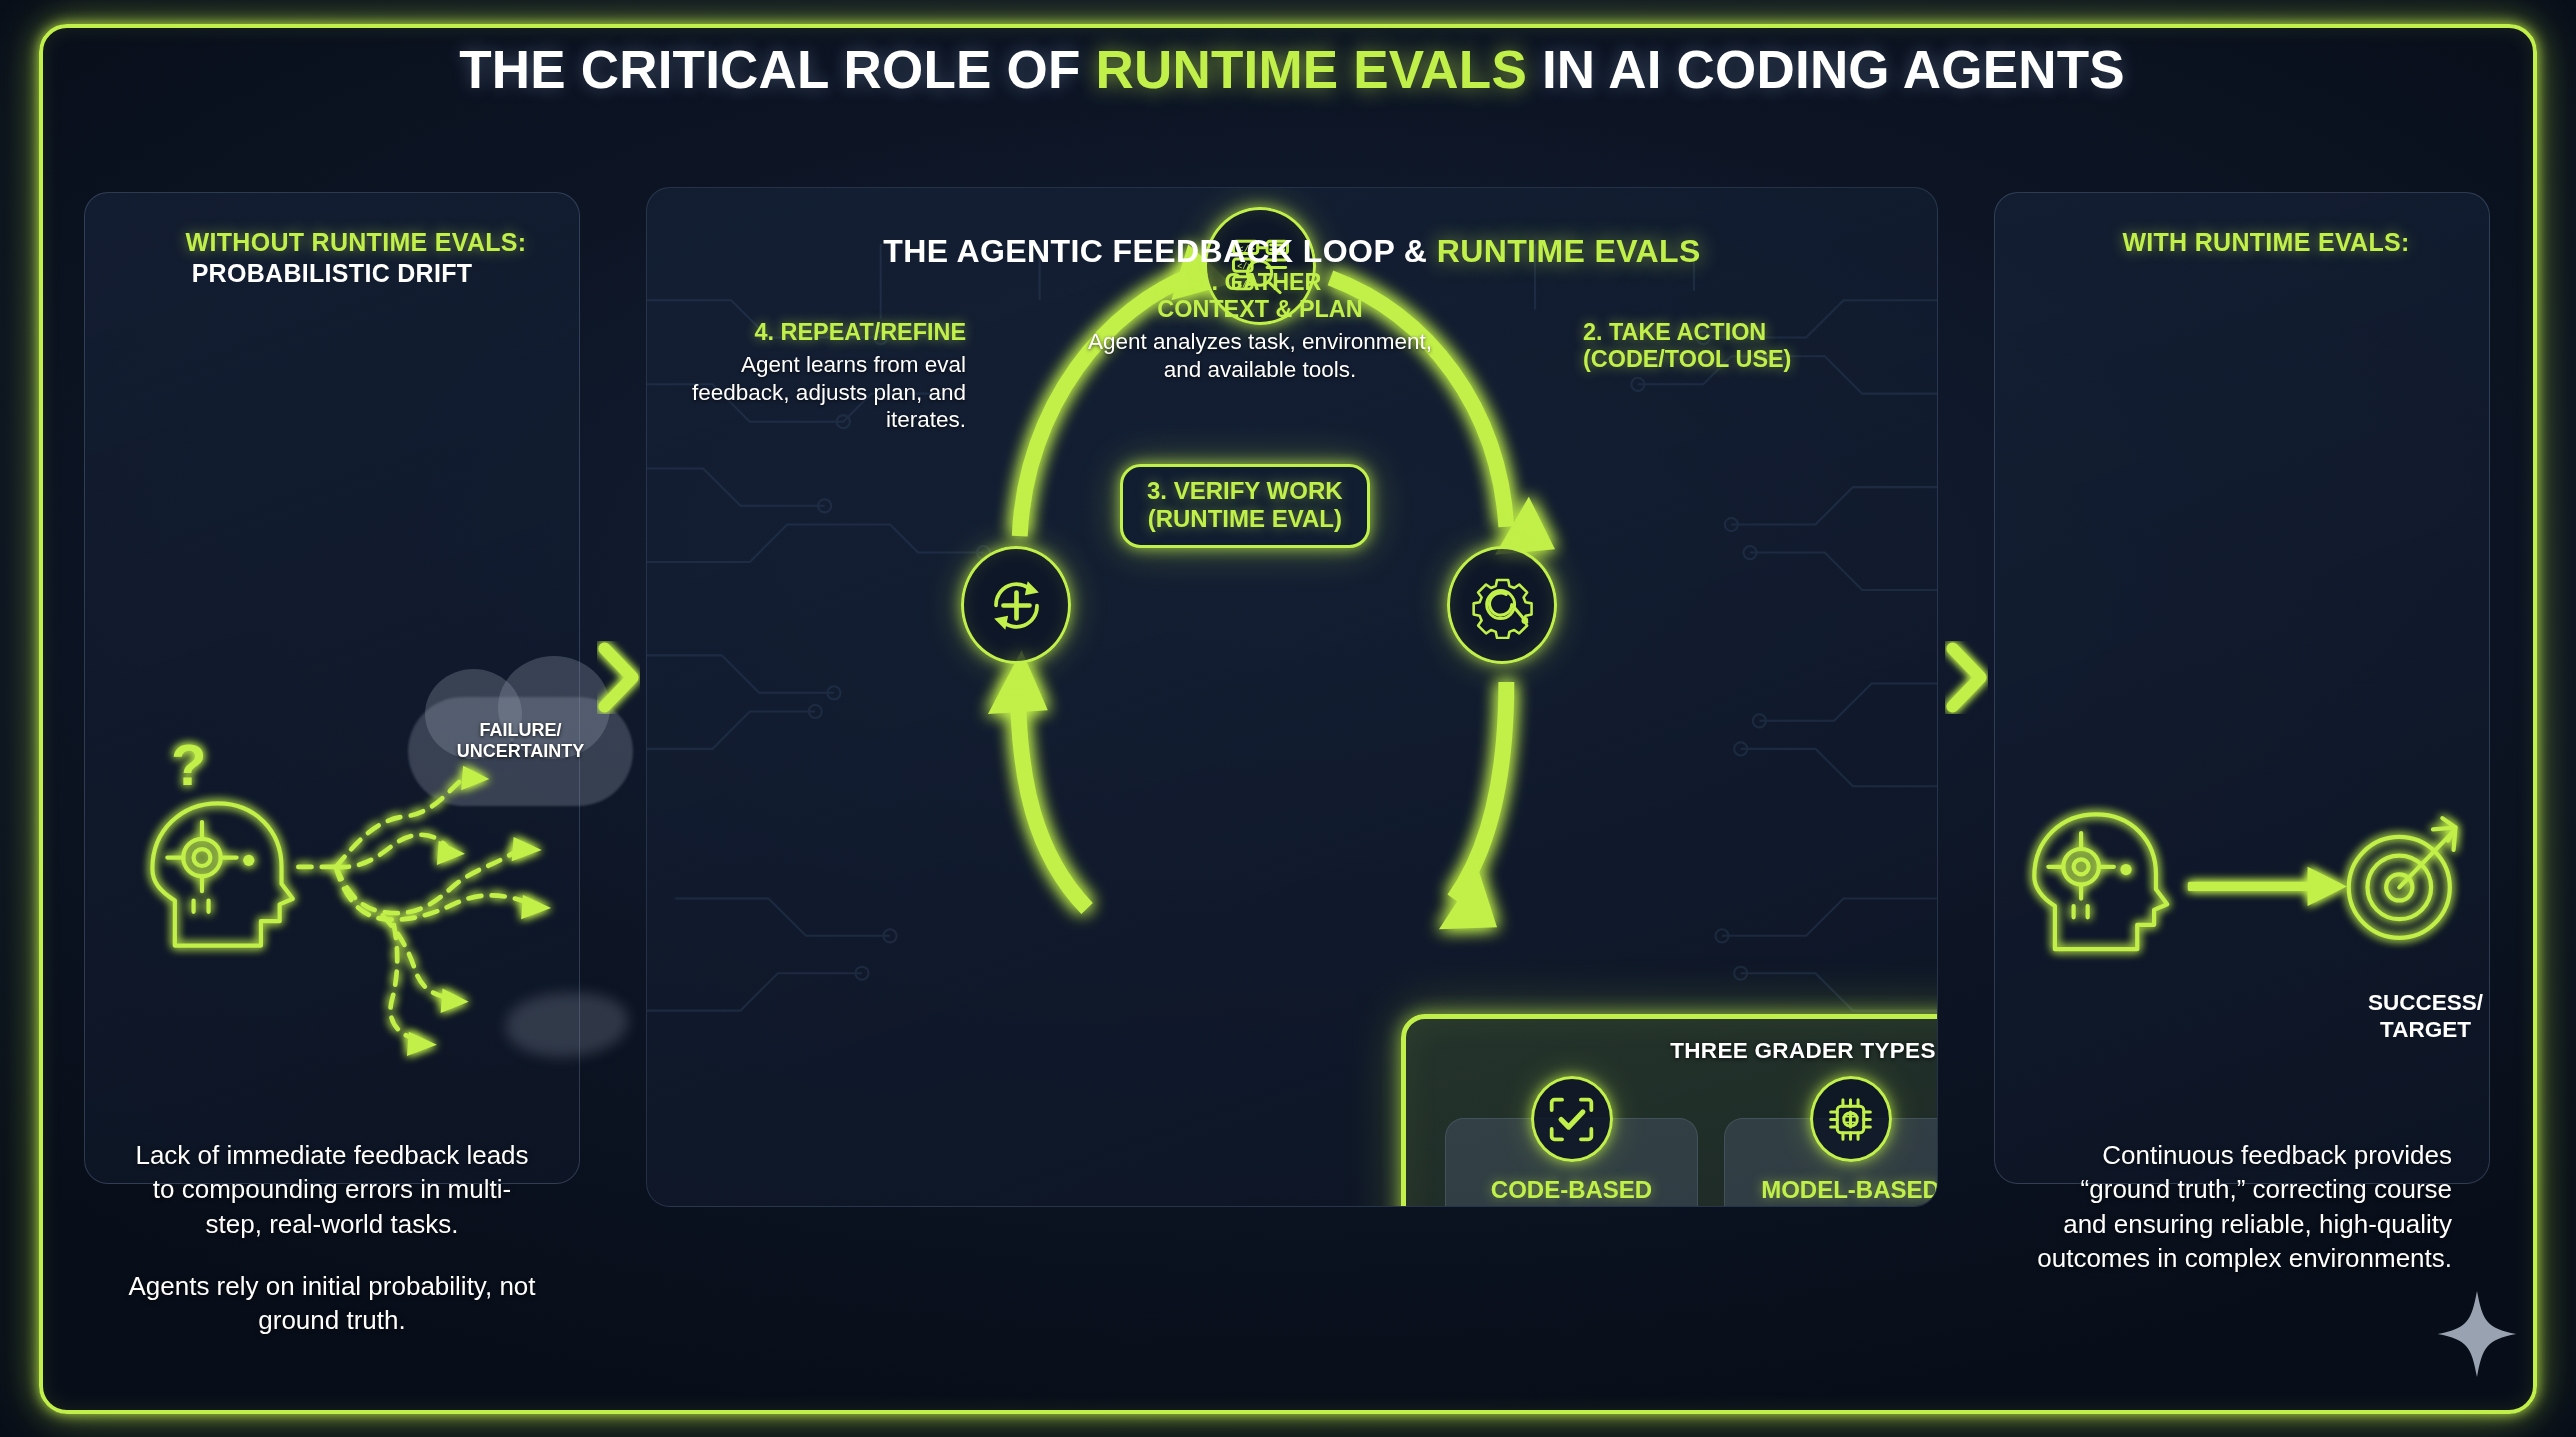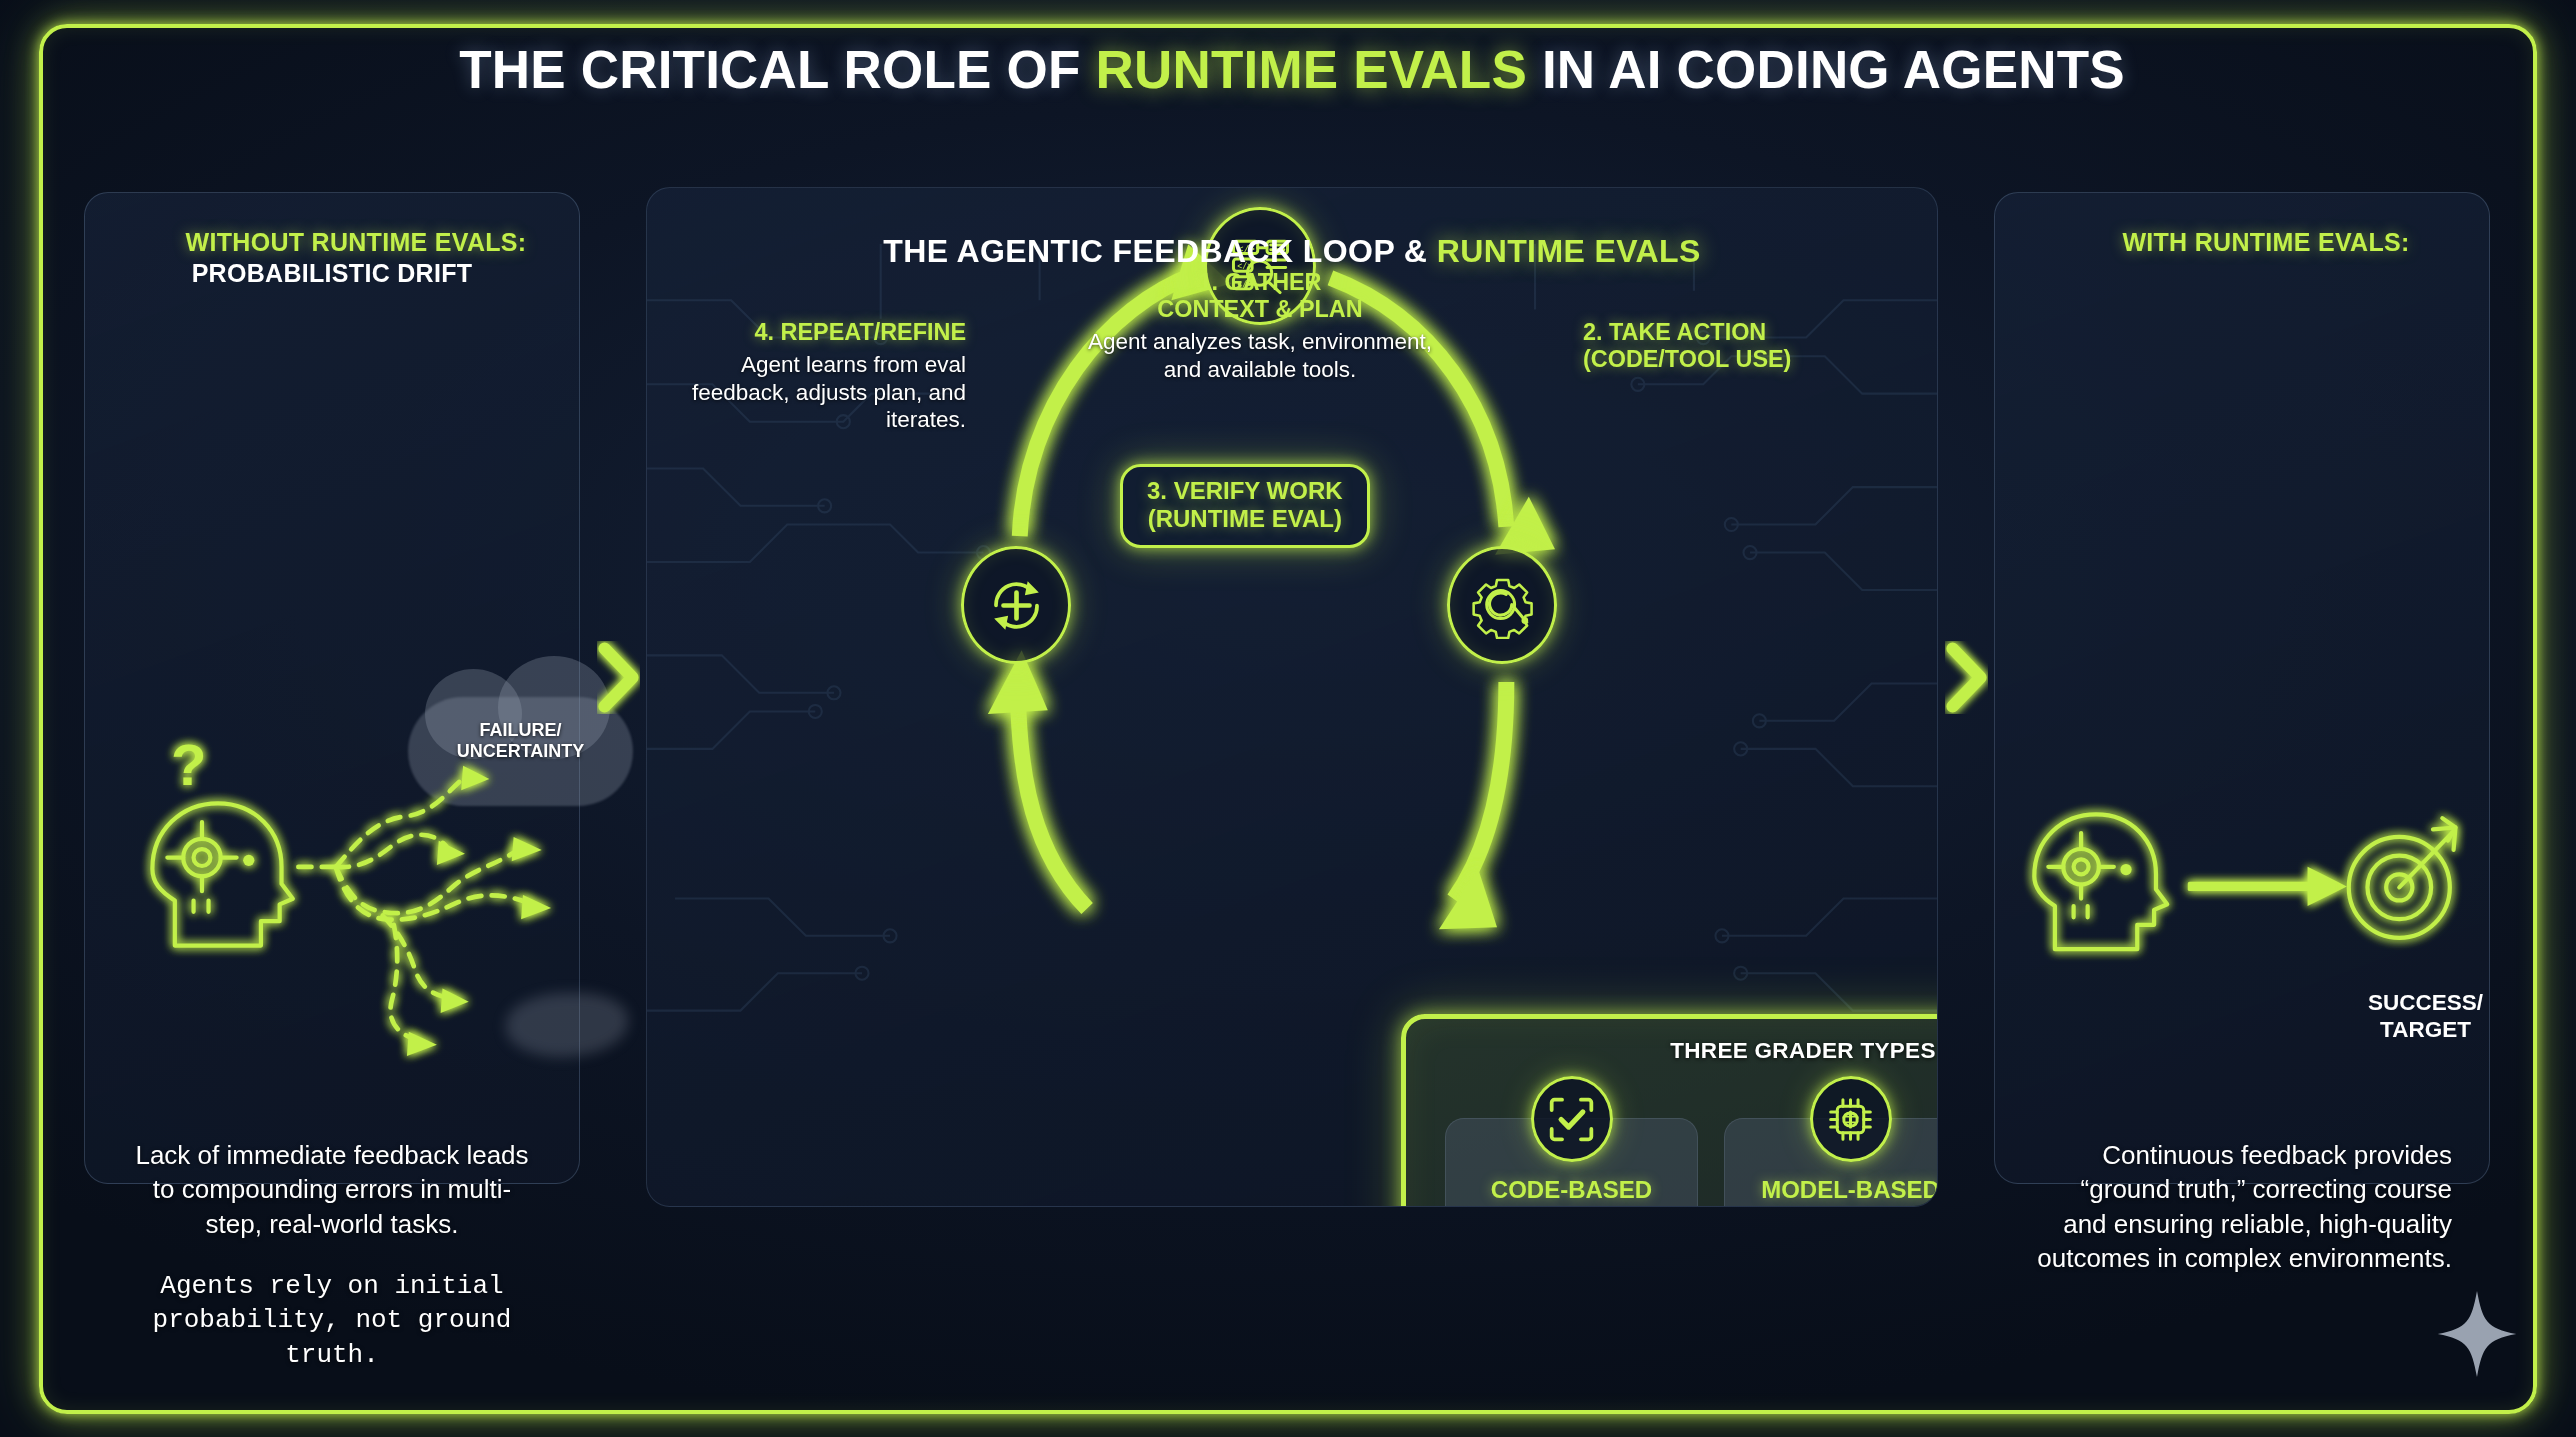--- a/index.html
+++ b/index.html
@@ -111,21 +111,21 @@
     filter:blur(6.6px);
   }
 
   #left-art { position:absolute; left:0; top:524px; width:496px; height:356px; }
 
   #left-body {
     position:absolute; left:41px; right:41px; top:945px;
     text-align:center; font-size:26px; line-height:1.32;
     text-shadow:0 0.9px 4.7px rgba(0,0,0,.7);
   }
-  #left-body p+p { margin-top:28px;font-family:Liberation Mono, monospace; }
+  #left-body p+p { margin-top:28px; }
 
   
   #right-art { position:absolute; left:0; top:580px; width:496px; height:225px; }
   #success-label {
     position:absolute; left:337px; top:796px; width:187px;
     text-align:center; font-size:22.5px; font-weight:bold; line-height:1.2;
   }
   #right-body {
     position:absolute; left:37px; right:37px; top:945px;
     text-align:right; font-size:26px; line-height:1.32;

